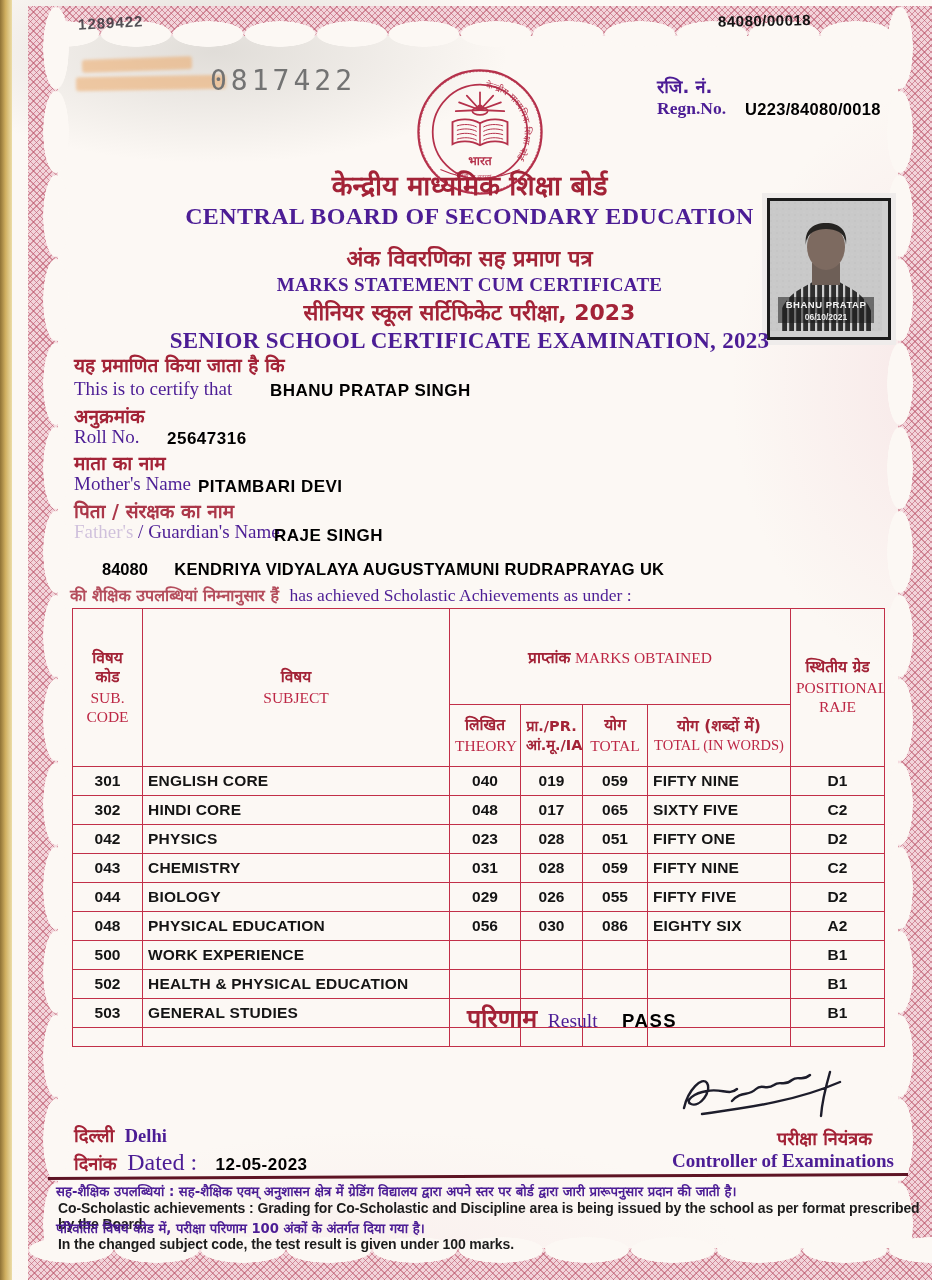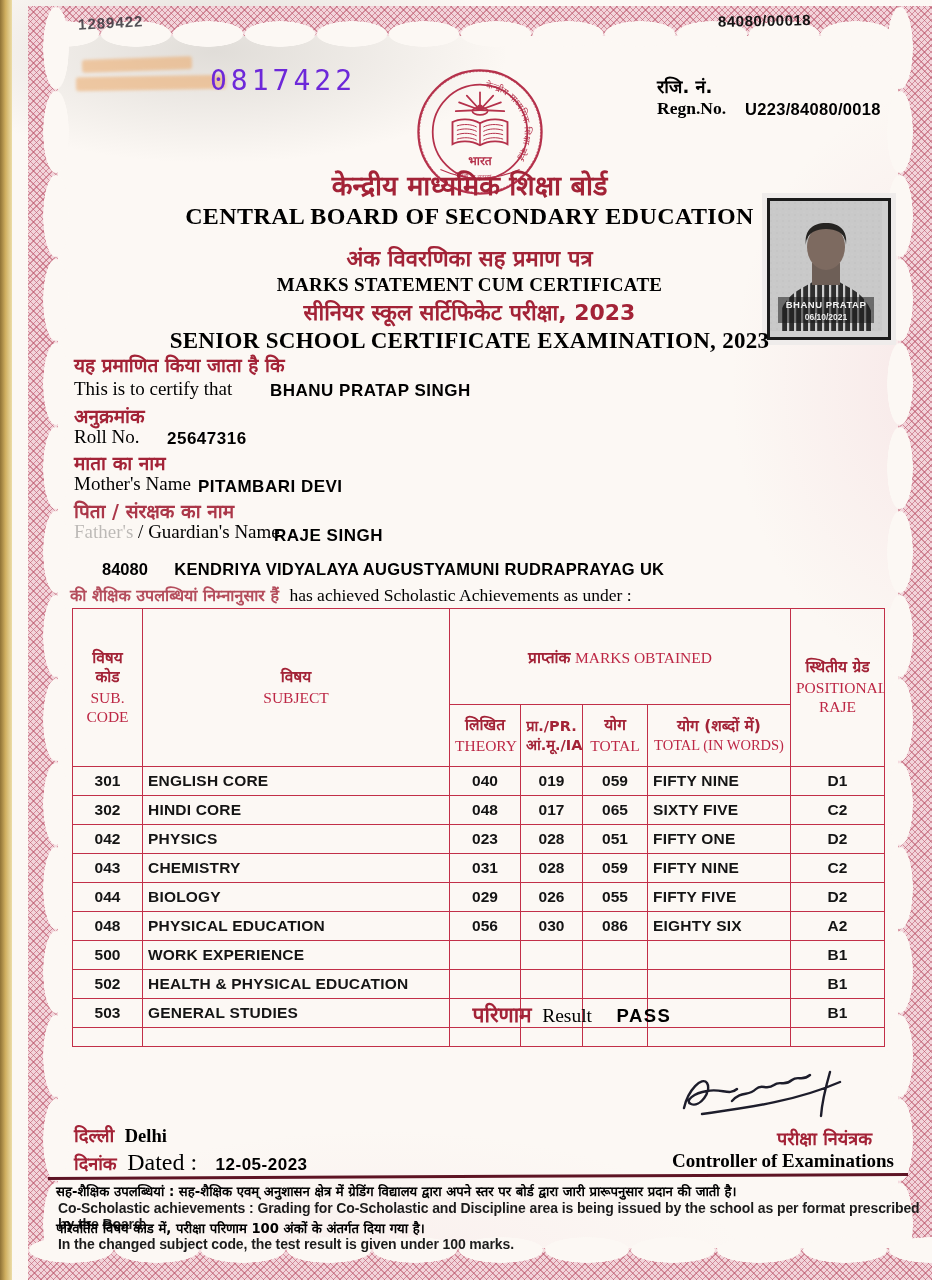--- a/index.html
+++ b/index.html
@@ -56,21 +56,21 @@
   .edge-right::after{
     top:0;bottom:0;left:-11px;width:26px;background-repeat:repeat-y;
     background-image:radial-gradient(ellipse closest-side,#fcf8f4 96%,rgba(252,248,244,0) 100%);
     background-size:26px 84px;
   }
   
   .hi{font-family:"DejaVu Sans",sans-serif;}
   .serif{font-family:"Liberation Serif",serif;}
   .mono{font-family:"DejaVu Sans Mono",monospace;}
   .red-hi{color:#a32337;}
-  .red-en{color:#000000;}
+  .red-en{color:#4c1d95;}
   .blk{color:#000000;font-weight:bold;}
   .center{text-align:center;}
   
   .hdr{left:95px;top:170px;width:725px;text-align:center;line-height:1.18;}
   .hdr .l1{font-size:27px;font-weight:bold;}
   .hdr .l2{font-size:24px;font-weight:bold;letter-spacing:.4px;}
   .hdr .l3{font-size:22px;font-weight:bold;margin-top:16px;}
   .hdr .l4{font-size:19px;font-weight:bold;letter-spacing:.3px;margin-top:2px;}
   .hdr .l5{font-size:22px;font-weight:bold;margin-top:3px;}
   .hdr .l6{font-size:23px;font-weight:bold;letter-spacing:.3px;margin-top:2px;}
@@ -109,21 +109,21 @@
 
   <div class="guilloche edge-top"></div>
   <div class="guilloche edge-left"></div>
   <div class="guilloche edge-right"></div>
   <div class="guilloche edge-bottom"></div>
 
   <div class="abs" style="left:706px;top:12px;font-size:15px;font-weight:bold;color:#141414;letter-spacing:.5px;transform:rotate(-1deg);z-index:3;">84080/00018</div>
   <div class="abs" style="left:66px;top:14px;font-size:15px;font-weight:bold;color:#24242c;opacity:.78;letter-spacing:1px;transform:rotate(-3deg);z-index:3;">1289422</div>
   <div class="abs orange-stamp" style="left:70px;top:58px;width:110px;height:13px;transform:rotate(-2deg);"></div>
   <div class="abs orange-stamp" style="left:64px;top:76px;width:150px;height:14px;transform:rotate(-1deg);"></div>
-  <div class="abs mono" style="left:198px;top:64px;font-size:28px;color:#6d28d9;letter-spacing:4px;">0817422</div>
+  <div class="abs mono" style="left:198px;top:64px;font-size:28px;color:#737373;letter-spacing:4px;">0817422</div>
 
   <div class="abs" style="left:402px;top:66px;width:132px;height:132px;">
     <svg width="132" height="132" viewBox="0 0 120 120">
       <circle cx="60" cy="60" r="56" fill="none" stroke="#b5314b" stroke-width="2"></circle>
       <circle cx="60" cy="60" r="55" fill="none" stroke="#b5314b" stroke-width=".6" stroke-dasharray="1.5,1.5"></circle>
       <circle cx="60" cy="60" r="43" fill="none" stroke="#b5314b" stroke-width="1.6"></circle>
       <defs>
           <path id="ringp" d="M60,19.5 a40.5,40.5 0 1,1 -0.02,0" fill="none"></path>
         </defs>
       <text font-size="8.2" fill="#b5314b" class="hi"><textPath href="#ringp" startOffset="2%">केन्द्रीय माध्यमिक शिक्षा बोर्ड</textPath></text>
@@ -359,21 +359,21 @@
             <td></td>
           <td></td>
             <td></td>
             <td></td>
         </tr>
       </tbody>
     </table>
   </div>
 
   <div class="abs center" style="left:330px;top:1000px;width:460px;">
-    <span class="hi red-hi" style="font-size:21px;font-weight:bold;">परिणाम</span>
+    <span class="hi red-hi" style="font-size:25px;font-weight:bold;">परिणाम</span>
     <span class="serif red-en" style="font-size:19.5px;margin-left:6px;">Result</span>
     <span class="blk" style="font-size:18.5px;margin-left:20px;letter-spacing:1.5px;">PASS</span>
   </div>
 
   <div class="abs" style="left:662px;top:1066px;">
     <svg width="190" height="62" viewBox="0 0 190 62">
       <path d="M10,42 C14,24 28,10 33,17 C38,25 26,42 17,38 C10,35 20,27 33,25 C48,22 55,30 63,23
                M58,35 C68,24 74,31 82,23 C88,17 92,25 100,19 C106,14 110,21 118,14 C124,9 128,16 136,9
                M28,48 C70,42 120,36 166,16 M156,6 C152,20 148,36 147,50" stroke="#1d1d2b" stroke-width="2.4" fill="none" stroke-linecap="round" stroke-linejoin="round"></path>
     </svg>

